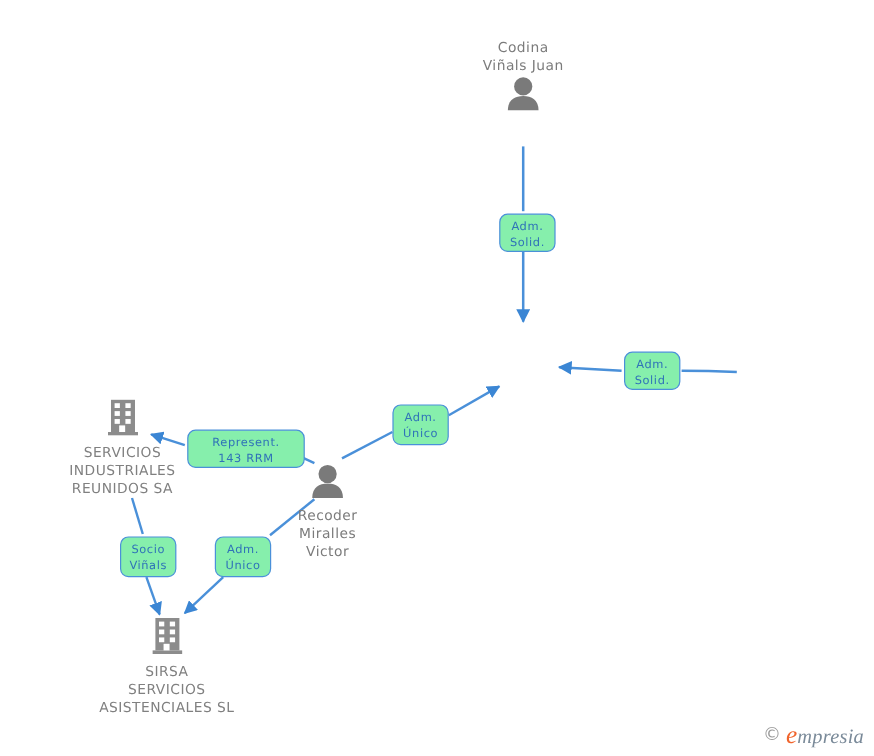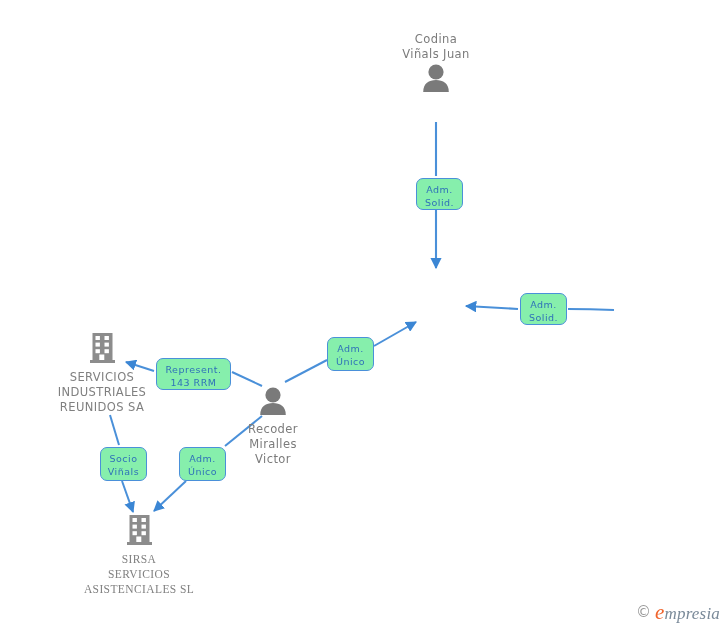--- a/index.html
+++ b/index.html
@@ -175,21 +175,21 @@
   <div class="node" style="left:273px; top:387px;">
     <svg class="node-icon" width="30" height="28" viewBox="0 0 30 28">
       <circle cx="15" cy="8" r="7.6" fill="#7a7a7a"></circle>
       <path d="M 2.2 28 C 2.2 19.2 8 16 15 16 C 22 16 27.8 19.2 27.8 28 Z" fill="#7a7a7a"></path>
     </svg>
     <span class="node-label below">Recoder
 Miralles
 Victor</span>
   </div>
 
-  <div class="node" style="left:139px; top:515px;font-family:Liberation Serif, serif;">
+  <div class="node" style="left:139px; top:515px;">
     <svg class="node-icon" width="25" height="30" viewBox="0 0 25 30">
       <rect x="2.5" y="0" width="20" height="27" fill="#8c8c8c"></rect>
       <rect x="0" y="27" width="25" height="3" fill="#8c8c8c"></rect>
       <rect x="5.5" y="3" width="4.4" height="4" fill="#ffffff"></rect>
       <rect x="14.5" y="3" width="4.4" height="4" fill="#ffffff"></rect>
       <rect x="5.5" y="9.6" width="4.4" height="4" fill="#ffffff"></rect>
       <rect x="14.5" y="9.6" width="4.4" height="4" fill="#ffffff"></rect>
       <rect x="5.5" y="16.2" width="4.4" height="4" fill="#ffffff"></rect>
       <rect x="14.5" y="16.2" width="4.4" height="4" fill="#ffffff"></rect>
       <rect x="9.3" y="21.5" width="5" height="5.5" fill="#ffffff"></rect>
@@ -201,21 +201,21 @@
 
   <div class="edge-label" style="left:416px; top:178px; width:47px; height:32px;">Adm.
 Solid.</div>
 
   <div class="edge-label" style="left:520px; top:293px; width:47px; height:32px;">Adm.
 Solid.</div>
 
   <div class="edge-label" style="left:327px; top:337px; width:47px; height:34px;">Adm.
 Único</div>
 
-  <div class="edge-label" style="left:156px; top:358px; width:75px; height:32px;">Represent.
+  <div class="edge-label" style="left:156px; top:358px; width:98px; height:32px;">Represent.
 143 RRM</div>
 
   <div class="edge-label" style="left:100px; top:447px; width:47px; height:34px;">Socio
 Viñals</div>
 
   <div class="edge-label" style="left:179px; top:447px; width:47px; height:34px;">Adm.
 Único</div>
 
   <div class="watermark">
     <span class="wm-c">©</span>

